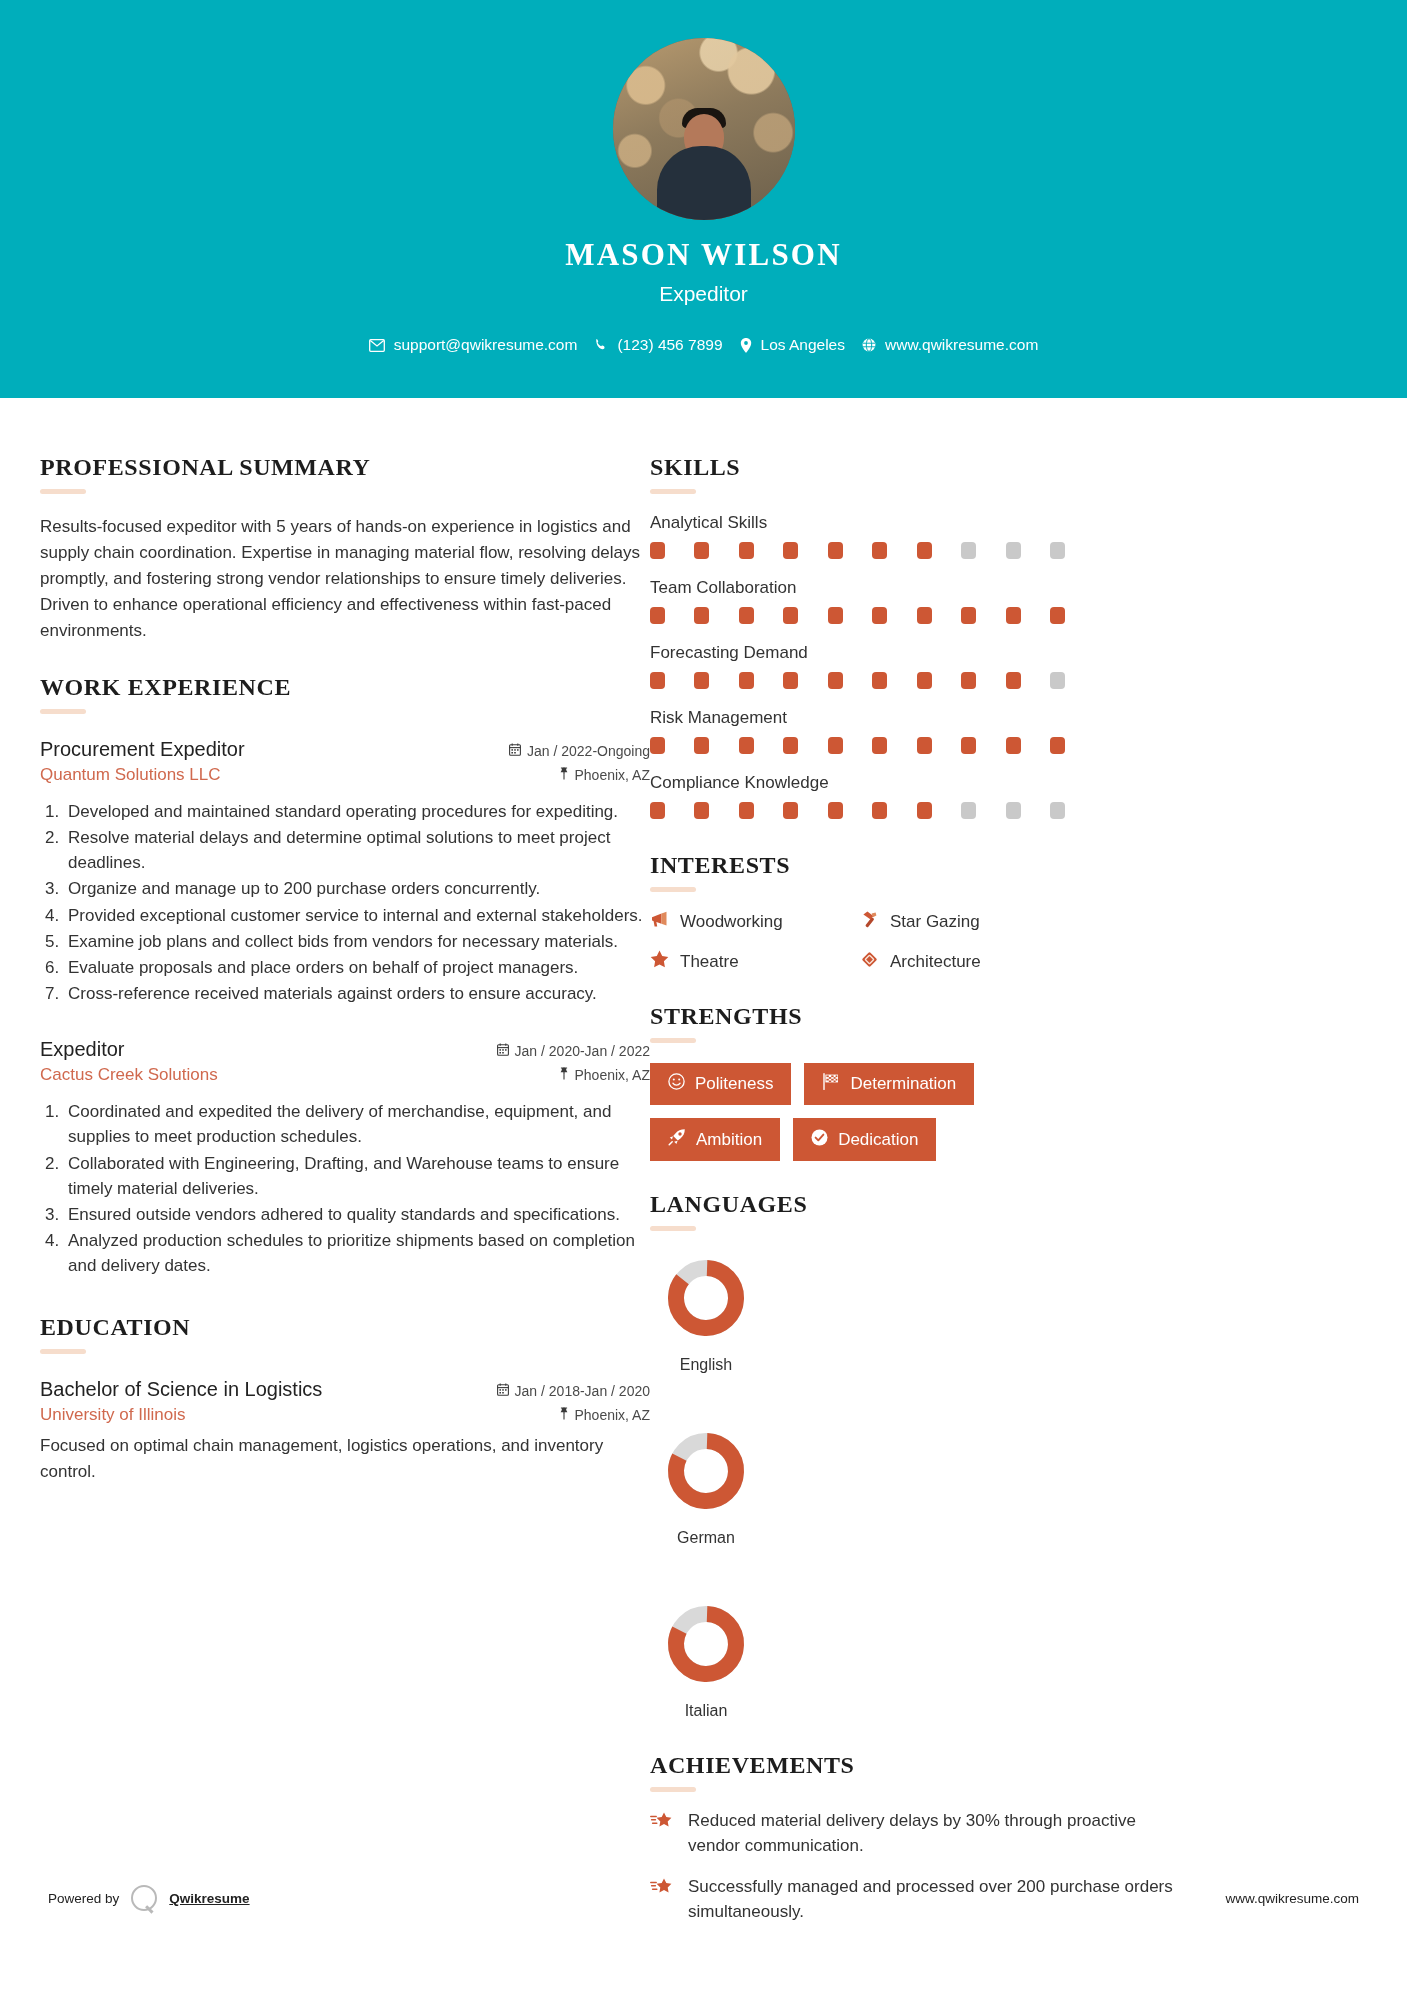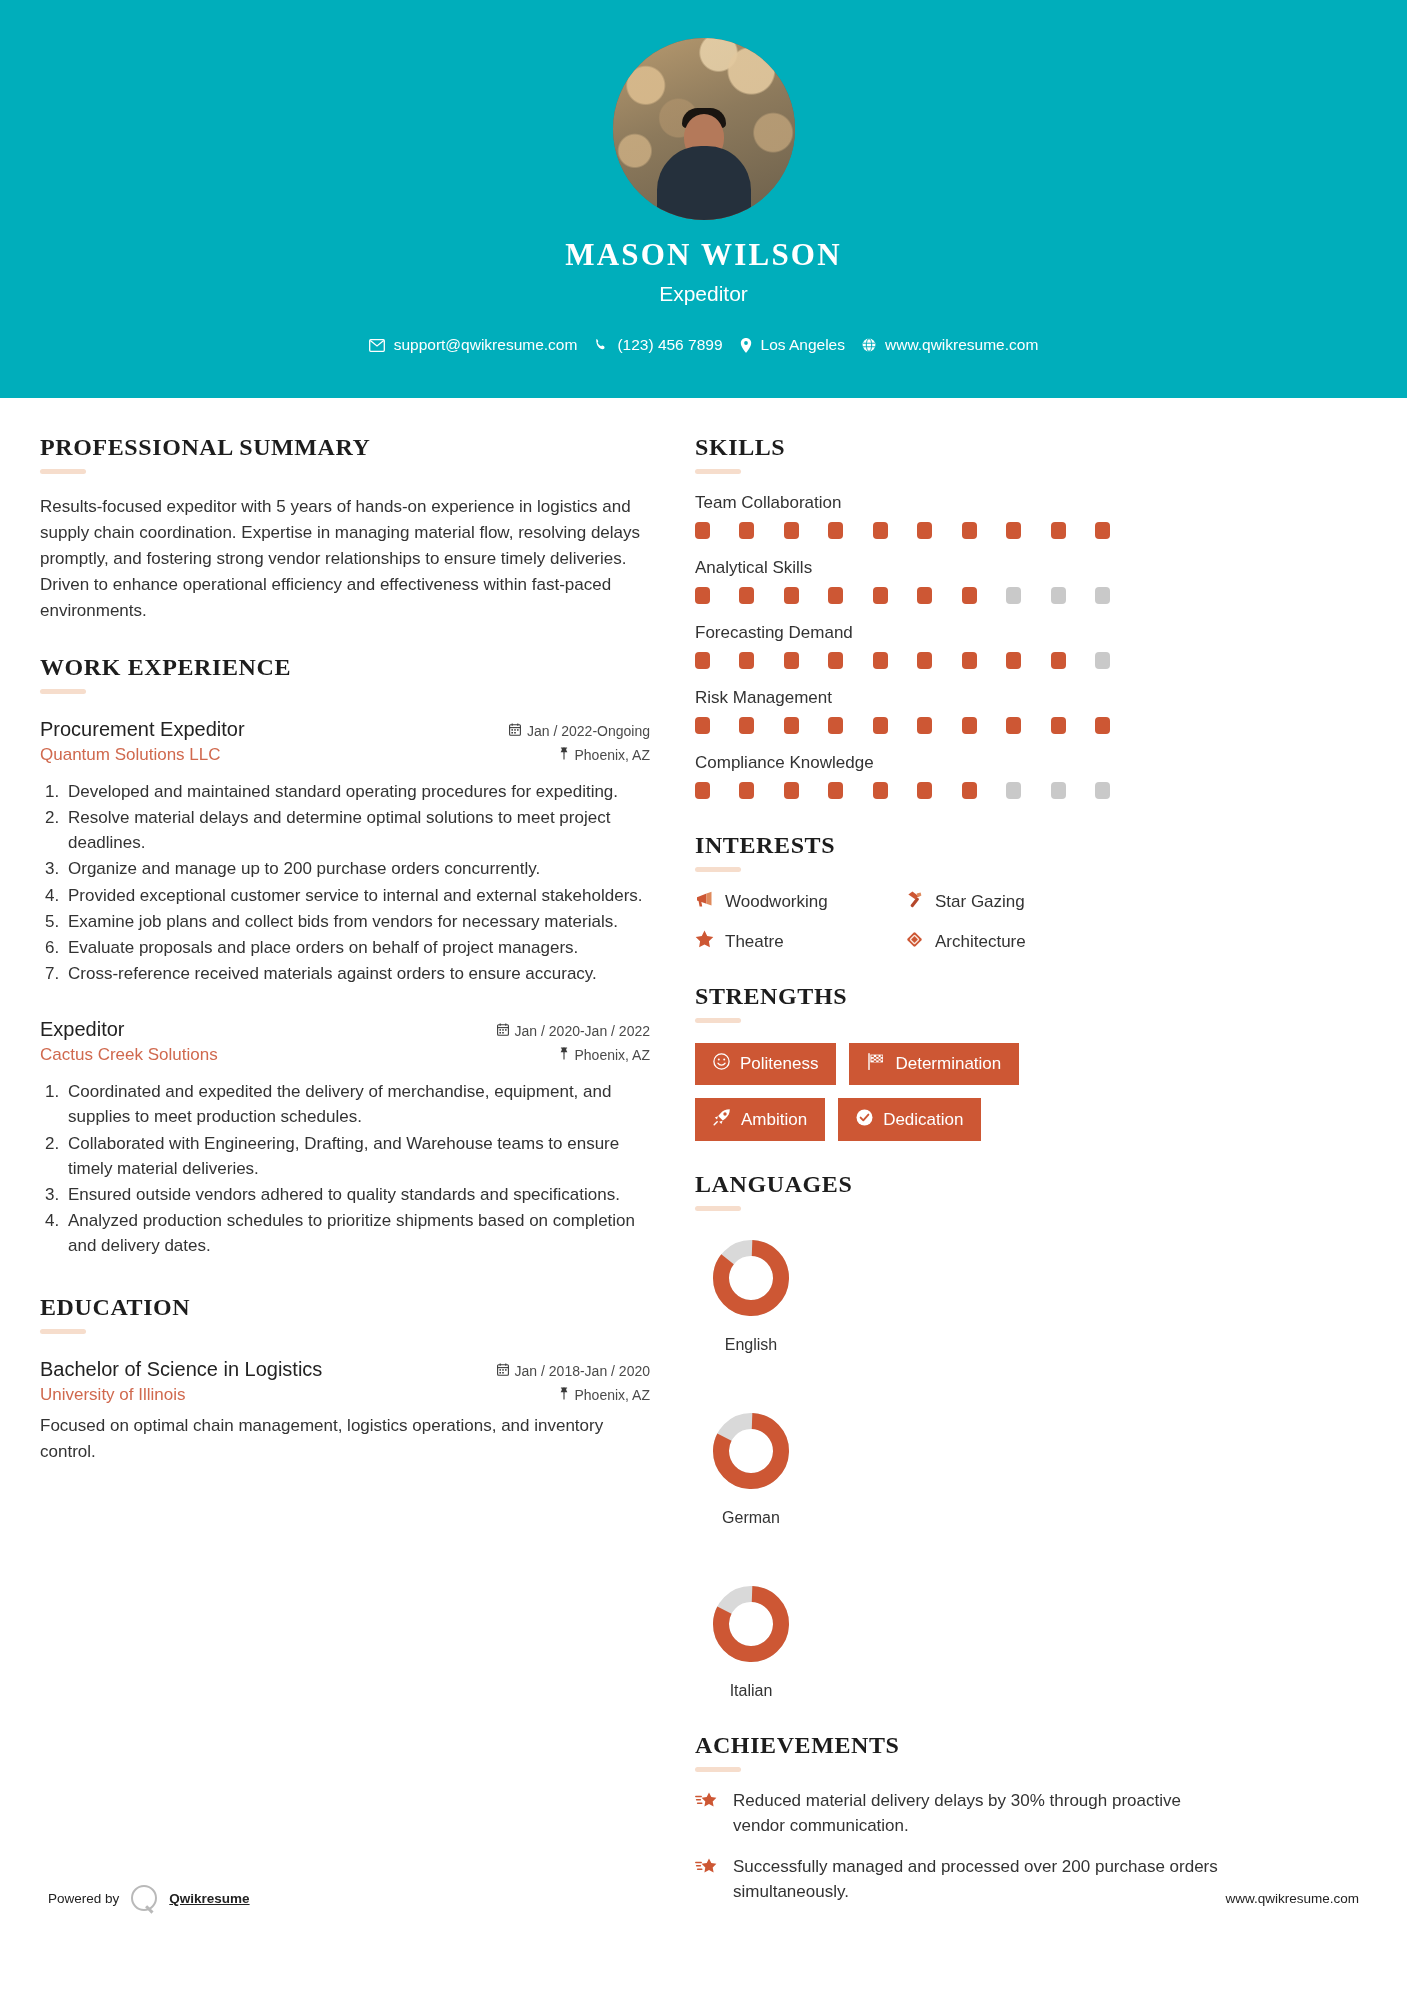--- a/index.html
+++ b/index.html
@@ -100,21 +100,21 @@
     color: #ffffff;
     font-size: 15.5px;
   }
   .contact-item { display: flex; align-items: center; gap: 9px; }
   .contact-item svg { display: block; }
 
   
   .content {
     display: flex;
     padding: 36px 40px 0 40px;
-    gap: 45px;
+    margin-top: 20px;
   }
   .col-left  { width: 610px; flex: none; }
   .col-right { width: 540px; flex: none; }
 
   .sec-title {
     font-family: "Liberation Serif", serif;
     font-weight: 700;
     font-size: 24px;
     letter-spacing: .6px;
     color: #1d1d1d;
@@ -462,47 +462,47 @@
     </section>
   </div>
 
   <div class="col-right">
 
     <section>
       <div class="sec-title">SKILLS</div>
       <div class="sec-rule"></div>
       <div id="skills-list">
           <div class="skill">
-            <div class="skill-name">Team Collaboration</div>
-            <div class="dots">
-              <span class="dot on"></span>
-              <span class="dot on"></span>
-              <span class="dot on"></span>
-              <span class="dot on"></span>
-              <span class="dot on"></span>
-              <span class="dot on"></span>
-              <span class="dot on"></span>
-              <span class="dot on"></span>
-              <span class="dot on"></span>
-              <span class="dot on"></span>
-            </div>
-          </div>
-          <div class="skill">
             <div class="skill-name">Analytical Skills</div>
             <div class="dots">
               <span class="dot on"></span>
               <span class="dot on"></span>
               <span class="dot on"></span>
               <span class="dot on"></span>
               <span class="dot on"></span>
               <span class="dot on"></span>
               <span class="dot on"></span>
               <span class="dot"></span>
               <span class="dot"></span>
               <span class="dot"></span>
+            </div>
+          </div>
+          <div class="skill">
+            <div class="skill-name">Team Collaboration</div>
+            <div class="dots">
+              <span class="dot on"></span>
+              <span class="dot on"></span>
+              <span class="dot on"></span>
+              <span class="dot on"></span>
+              <span class="dot on"></span>
+              <span class="dot on"></span>
+              <span class="dot on"></span>
+              <span class="dot on"></span>
+              <span class="dot on"></span>
+              <span class="dot on"></span>
             </div>
           </div>
           <div class="skill">
             <div class="skill-name">Forecasting Demand</div>
             <div class="dots">
               <span class="dot on"></span>
               <span class="dot on"></span>
               <span class="dot on"></span>
               <span class="dot on"></span>
               <span class="dot on"></span>

